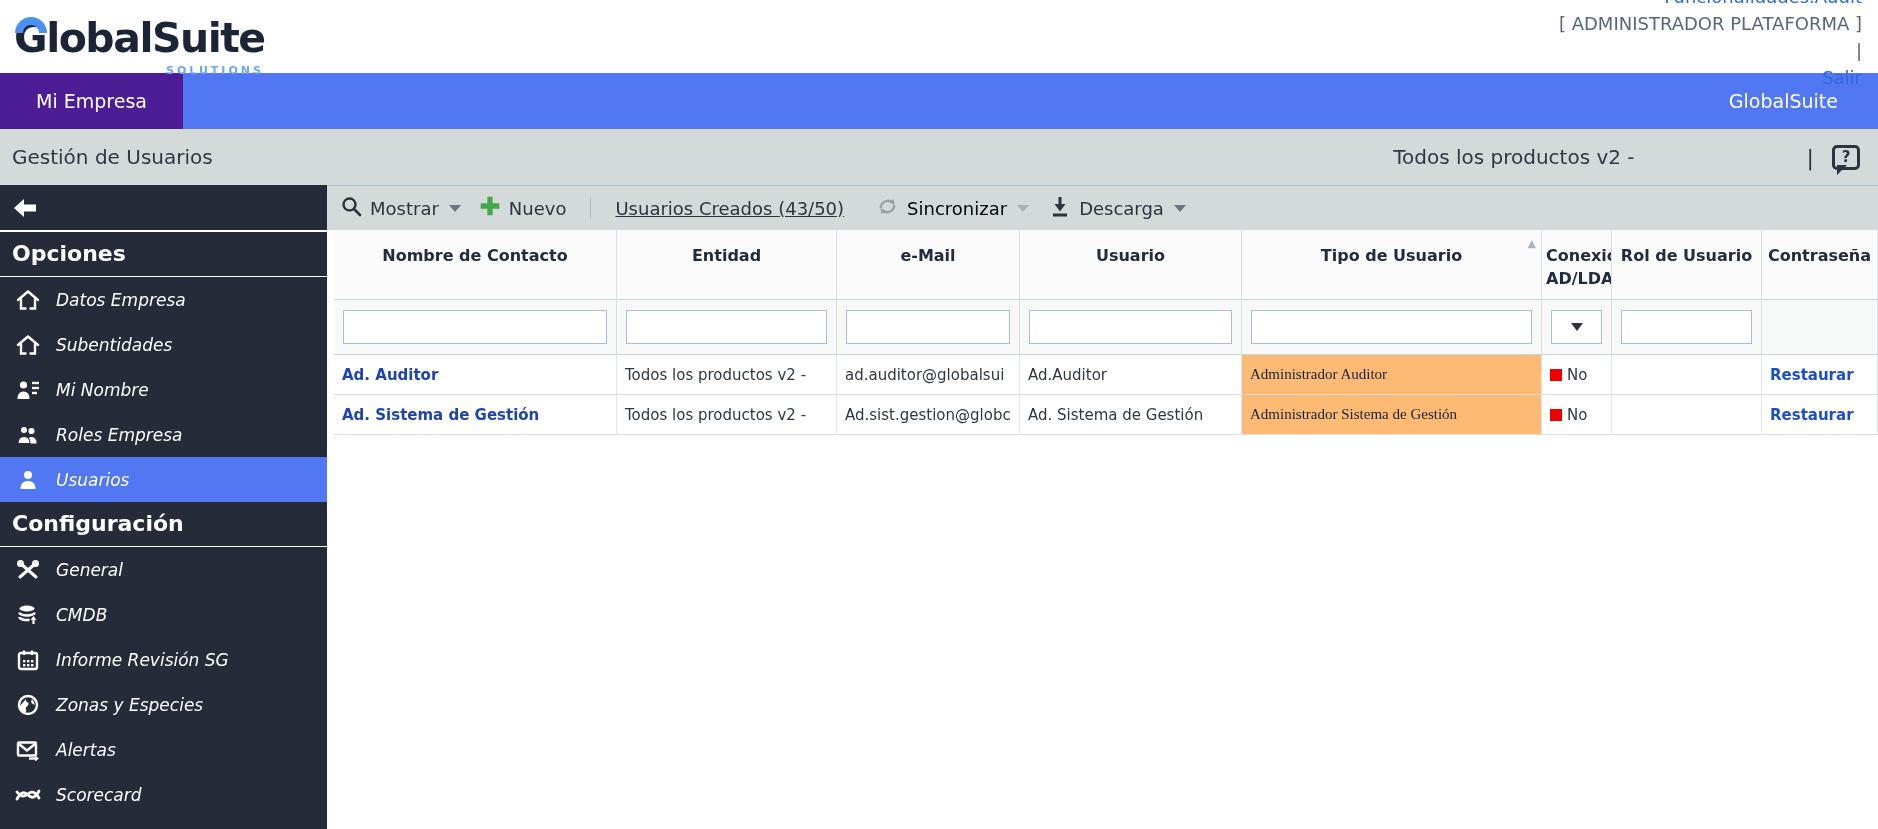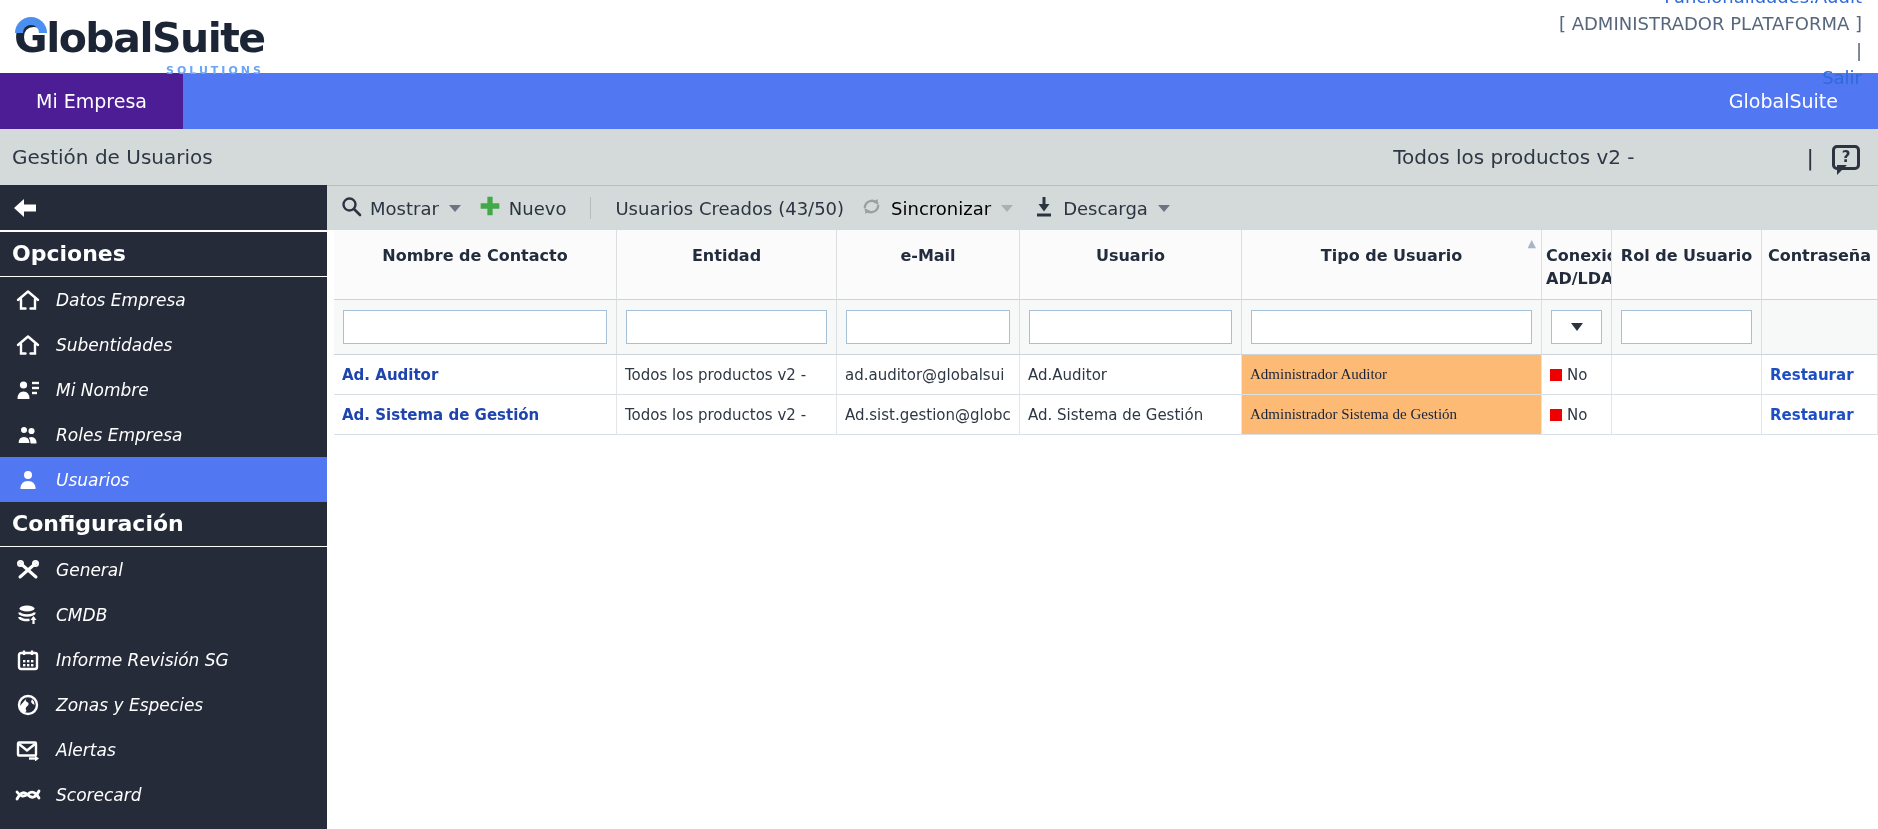--- a/index.html
+++ b/index.html
@@ -47,21 +47,21 @@
                align-items:center; padding-left:12px; flex:none; }
   .back-arrow { cursor:pointer; display:flex; }
   .toolbar { flex:1; background:#d4dada; border-top:1px solid #aac1d6;
              display:flex; align-items:center; padding-left:14px; gap:8px;
              font-size:18px; color:#2b3440; white-space:nowrap; }
   .tb-item { display:flex; align-items:center; gap:8px; cursor:pointer; }
   .caret { width:0; height:0; border-left:6px solid transparent; border-right:6px solid transparent;
            border-top:7px solid #6b7480; margin-left:2px; }
   .caret.light { border-top-color:#a9b2b2; }
   .tb-sep { width:1px; height:22px; background:#b4bcbc; margin:0 16px; }
-  .tb-count { margin-right:8px; }
+  .tb-count { margin-right:24px;text-decoration:underline; }
   .disabled-txt { color:#000000; cursor:default; }
 
   
   .main { display:flex; height:599px; }
   .sidebar { width:327px; flex:none; background:#252b39; color:#fff; }
   .section-title { font-size:22px; font-weight:bold; padding:9px 12px 10px 12px;
                    border-bottom:1px solid #fdfdfd; }
   .section-title.first { border-top:2px solid #fdfdfd; }
   .side-item { height:45px; display:flex; align-items:center; gap:15px;
                padding-left:15px; font-size:17px; cursor:pointer;font-style:italic; }

